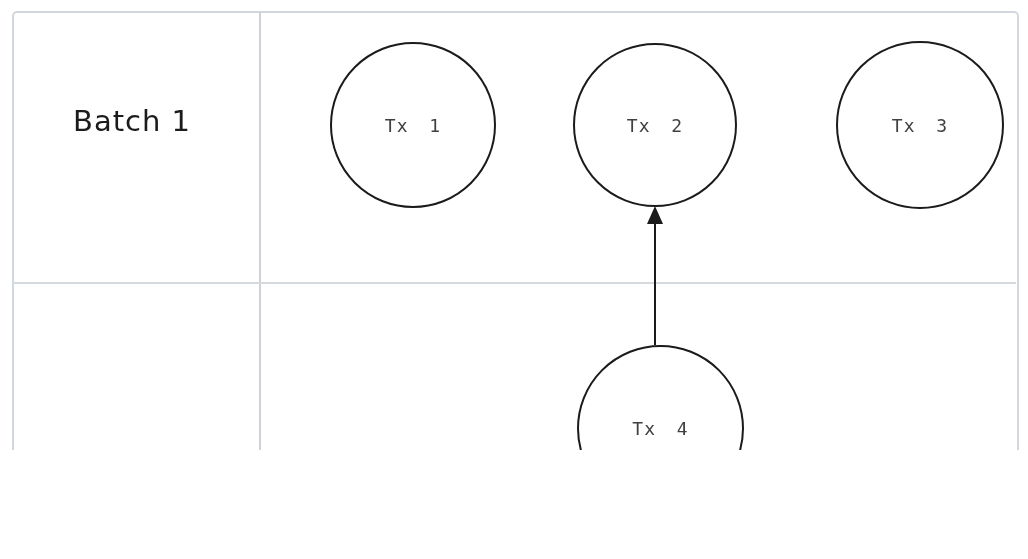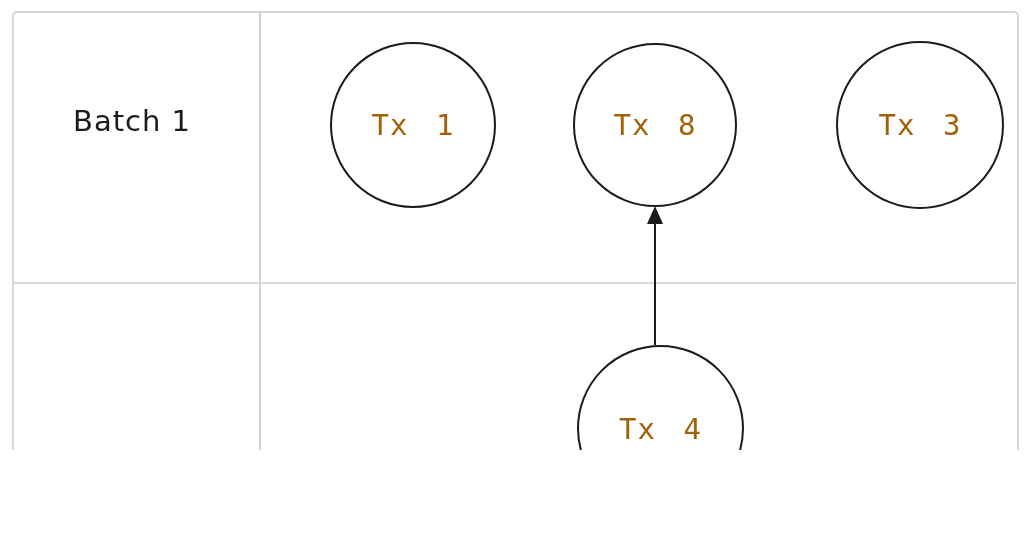--- a/index.html
+++ b/index.html
@@ -57,22 +57,22 @@
     position: absolute;
     border: 2.2px solid #1b1b1b;
     border-radius: 50%;
     background: #ffffff;
     display: flex;
     align-items: center;
     justify-content: center;
   }
   .node .node-label {
     font-family: "DejaVu Sans Mono", "Liberation Mono", monospace;
-    font-size: 29px;
-    color: #a16207;
+    font-size: 18px;
+    color: #404040;
     letter-spacing: 1px;
     word-spacing: 9px;
   }
   .node.tx1 { left: 330px; top: 42px;  width: 162px; height: 162px; }
   .node.tx2 { left: 573px; top: 43px;  width: 160px; height: 160px; }
   .node.tx3 { left: 836px; top: 41px;  width: 164px; height: 164px; }
   .node.tx4 { left: 577px; top: 345px; width: 163px; height: 163px; justify-content: center; }
   
   .edge-line {
     position: absolute;
@@ -103,21 +103,21 @@
   <div class="h-divider"></div>
 
   <div class="batch-label b1">Batch 1</div>
 
 
   <div class="node tx1">
     <span class="node-label">Tx 1</span>
   </div>
 
   <div class="node tx2">
-    <span class="node-label">Tx 8</span>
+    <span class="node-label">Tx 2</span>
   </div>
 
   <div class="node tx3">
     <span class="node-label">Tx 3</span>
   </div>
 
   <div class="edge-line"></div>
   <div class="edge-head"></div>
 
   <div class="node tx4">

